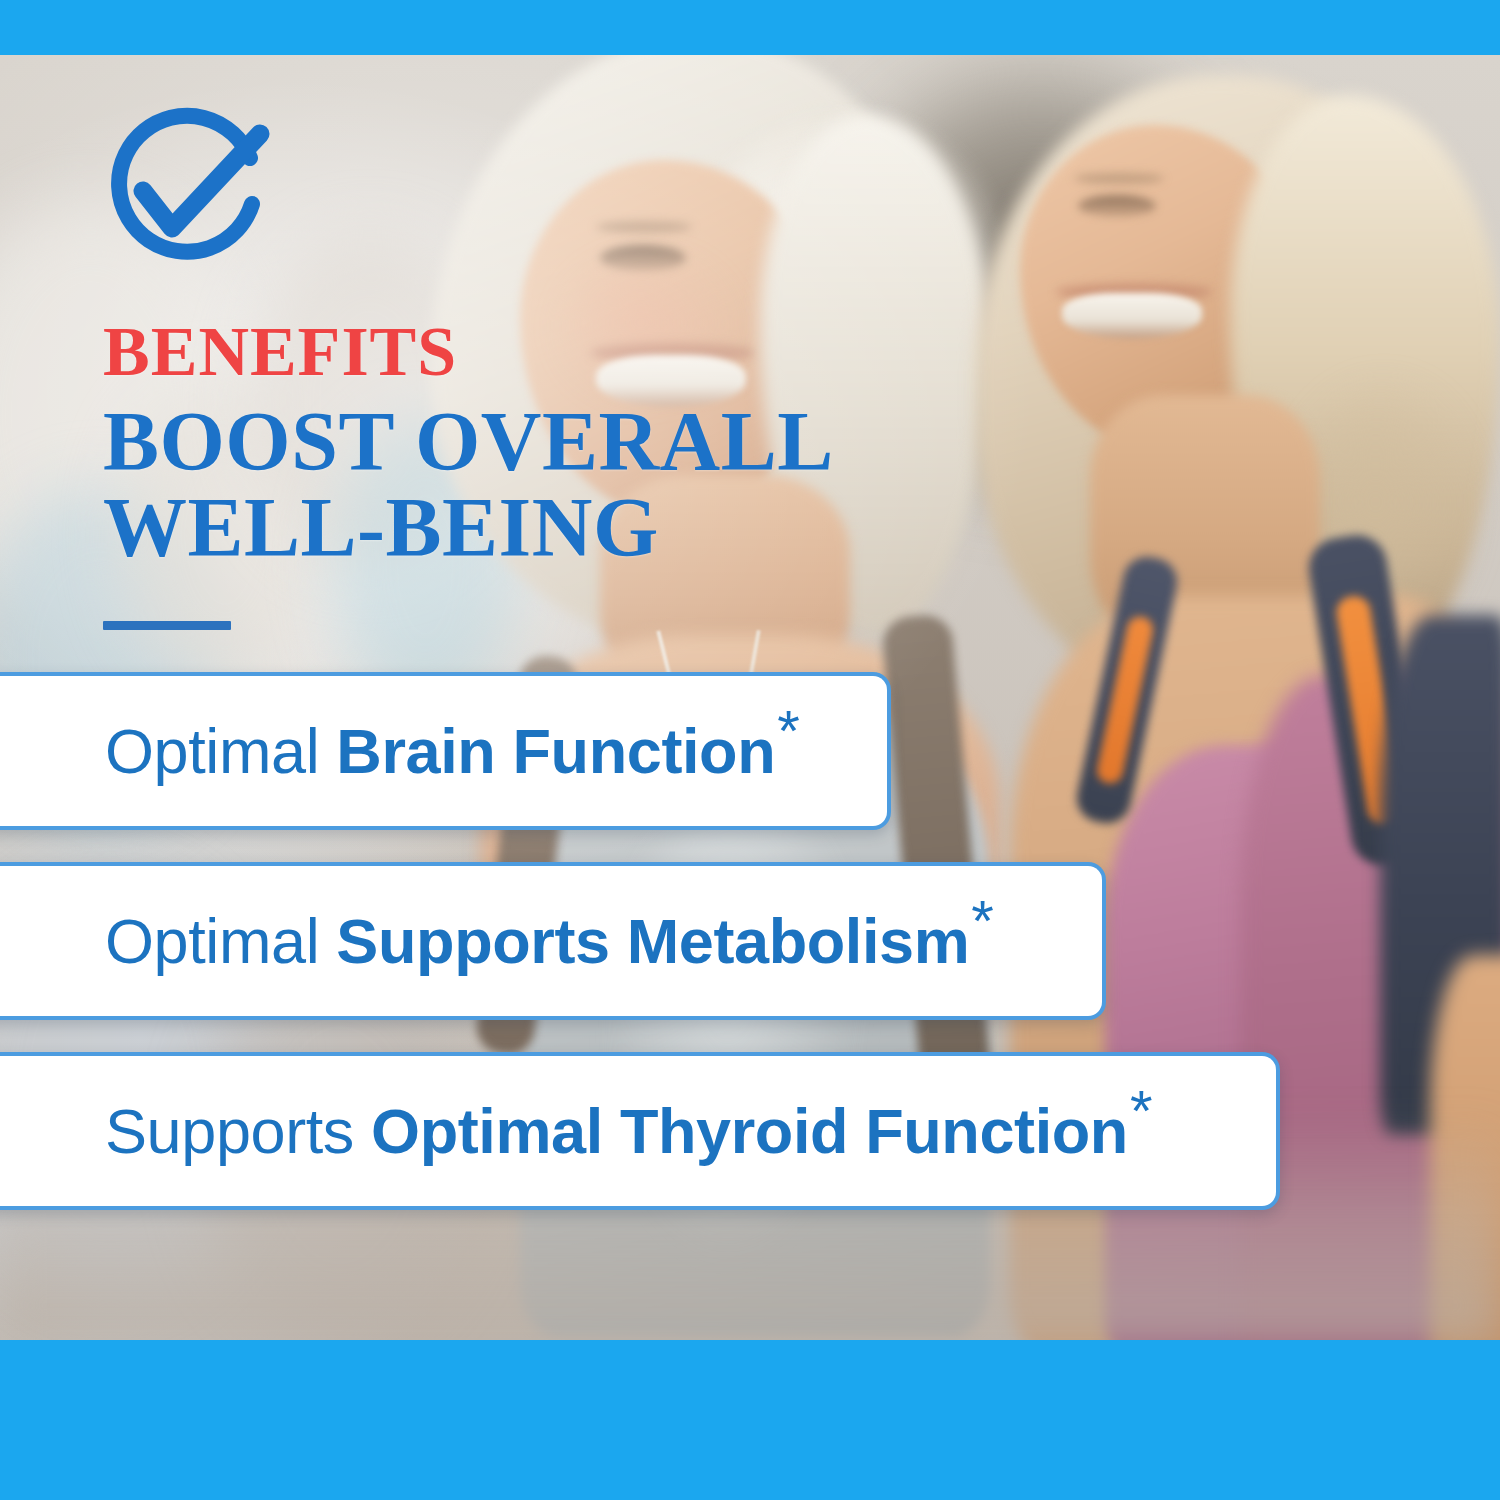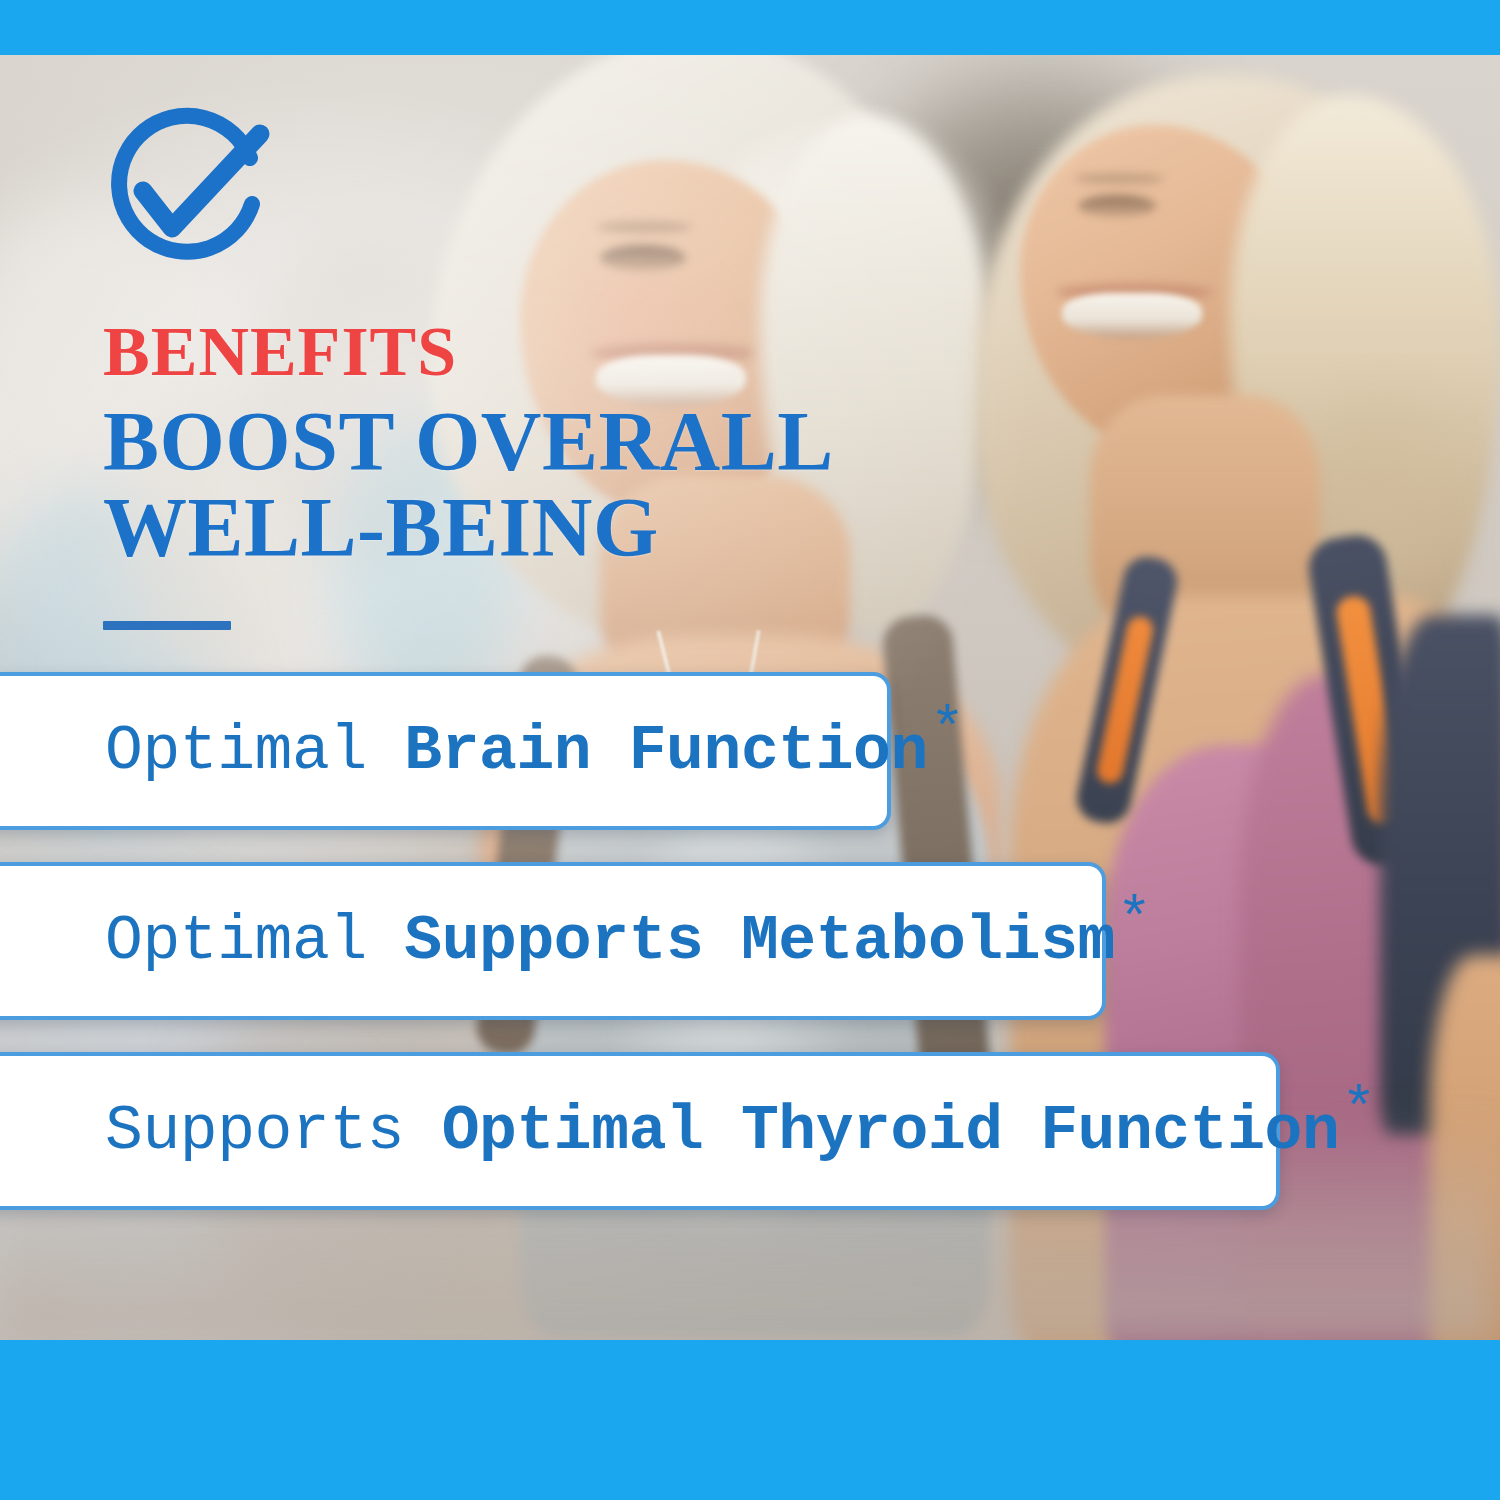--- a/index.html
+++ b/index.html
@@ -350,21 +350,21 @@
     border-left:none;
     border-radius:0 18px 18px 0;
     box-shadow:0 5px 14px rgba(40,60,80,.22);
     padding-left:119px; padding-right:26px;
   }
   .bar-1 { top:672px;  height:158px; width:905px;  }
   .bar-2 { top:862px;  height:158px; width:1120px; }
   .bar-3 { top:1052px; height:158px; width:1294px; }
 
   .bar-text {
-    font-family:Liberation Mono, monospace;
+    font-family:Liberation Sans, sans-serif;
     font-size:63px;
     line-height:1;
     color:#1C73C0;
     white-space:nowrap;
     letter-spacing:-0.4px;
   }
   .bar-text .light { font-weight:400; }
   .bar-text .strong { font-weight:700; }
   .bar-text .star {
     font-weight:400;

